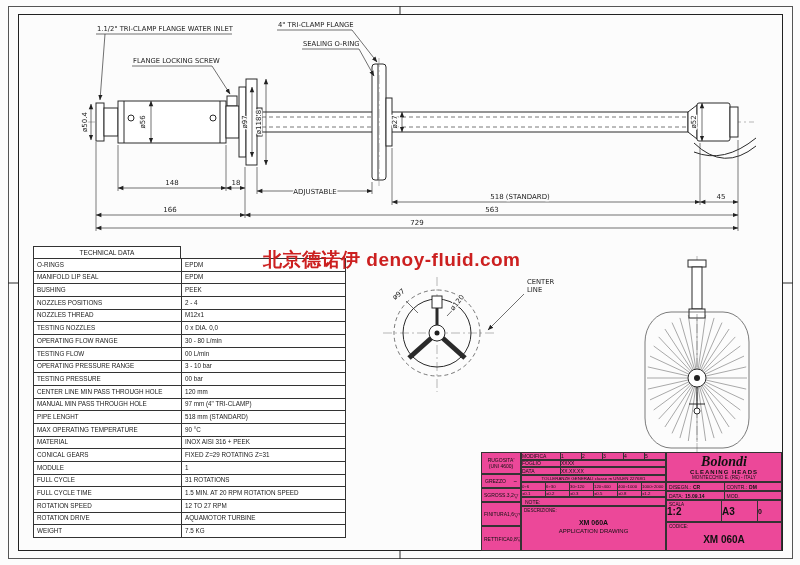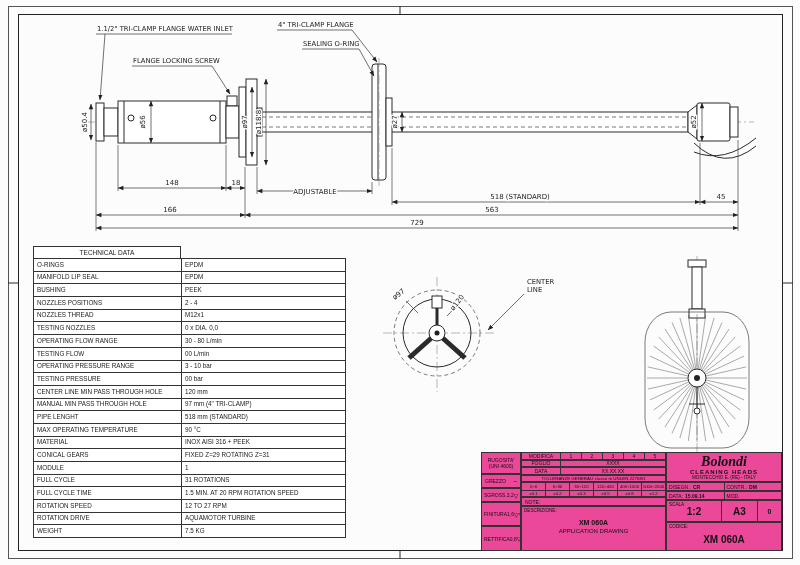--- a/index.html
+++ b/index.html
@@ -22,21 +22,21 @@
   .tech{position:absolute;left:33px;top:246px;z-index:3}
   .tt-title{width:148px;height:12px;border:1px solid #333;border-bottom:none;font-size:6.5px;line-height:12px;text-align:center;background:#fff}
   table.tt{border-collapse:collapse;background:#fff}
   .tt td{border:1px solid #333;font-size:6.3px;height:12.7px;padding:0 2px 0 3px;white-space:nowrap;line-height:1}
   .tt td.k{width:148px}
   .tt td.v{width:164px}
   .tb{position:absolute;left:481px;top:452px;width:301px;height:99px;background:#fff;z-index:3;font-size:5px;color:#111}
   .tb .c{position:absolute;border:1px solid #333;overflow:hidden;background:#ec4899}
   .tb .cc{display:flex;align-items:center;justify-content:center;text-align:center}
   .tb .row{display:flex;height:100%}
-  .tb .row>*{display:flex;align-items:center;justify-content:center;flex:1;border-left:1px solid #333;height:100%}
+  .tb .row>*{display:flex;align-items:center;flex:1;border-left:1px solid #333;height:100%}
   .tb .row>*:first-child{border-left:none}
   .tb .lab{position:absolute;left:2px;top:1px;font-size:4.6px}
   .brand{font-family:"Liberation Serif",serif;font-style:italic;font-weight:bold;font-size:14px;line-height:15px;text-align:center}
   .brand-sub{font-size:6px;font-weight:bold;text-align:center;letter-spacing:1px}
   .brand-addr{font-size:4.6px;text-align:center}
   .big{font-size:10px;font-weight:bold}
   .mid{font-size:7px;font-weight:bold}
   .sym{font-size:6px}
 </style>
 </head>
@@ -226,20 +226,21 @@
           <line x1="697" y1="378" x2="746.2" y2="366.9"></line>
         </g>
       <circle class="s" cx="697" cy="378" r="9"></circle>
       <circle cx="697" cy="378" r="3" fill="#222"></circle>
       <line class="ln" x1="697" y1="387" x2="697" y2="408"></line>
       <line class="ln" x1="689" y1="404" x2="705" y2="404"></line>
       <circle class="s" cx="697" cy="411" r="3"></circle>
     </g>
   </svg>
 
+  <div class="watermark" style="color: rgb(204, 32, 32);">北京德诺伊 denoy-fluid.com</div>
 
   <div class="tech">
     <div class="tt-title">TECHNICAL DATA</div>
     <table class="tt">
         <tbody>
           <tr>
             <td class="k">O-RINGS</td>
             <td class="v">EPDM</td>
           </tr>
           <tr>

